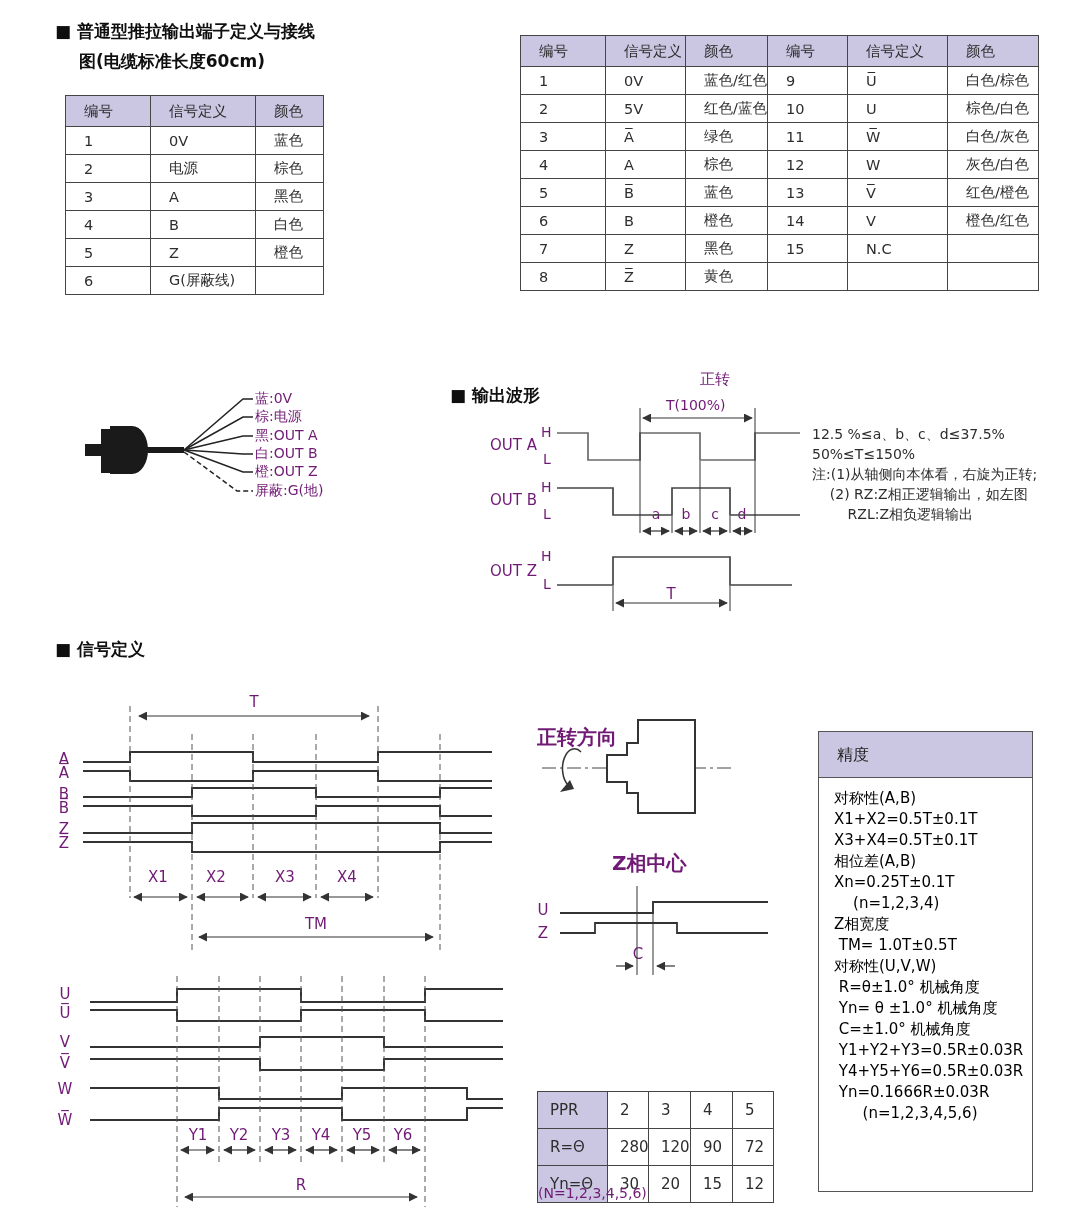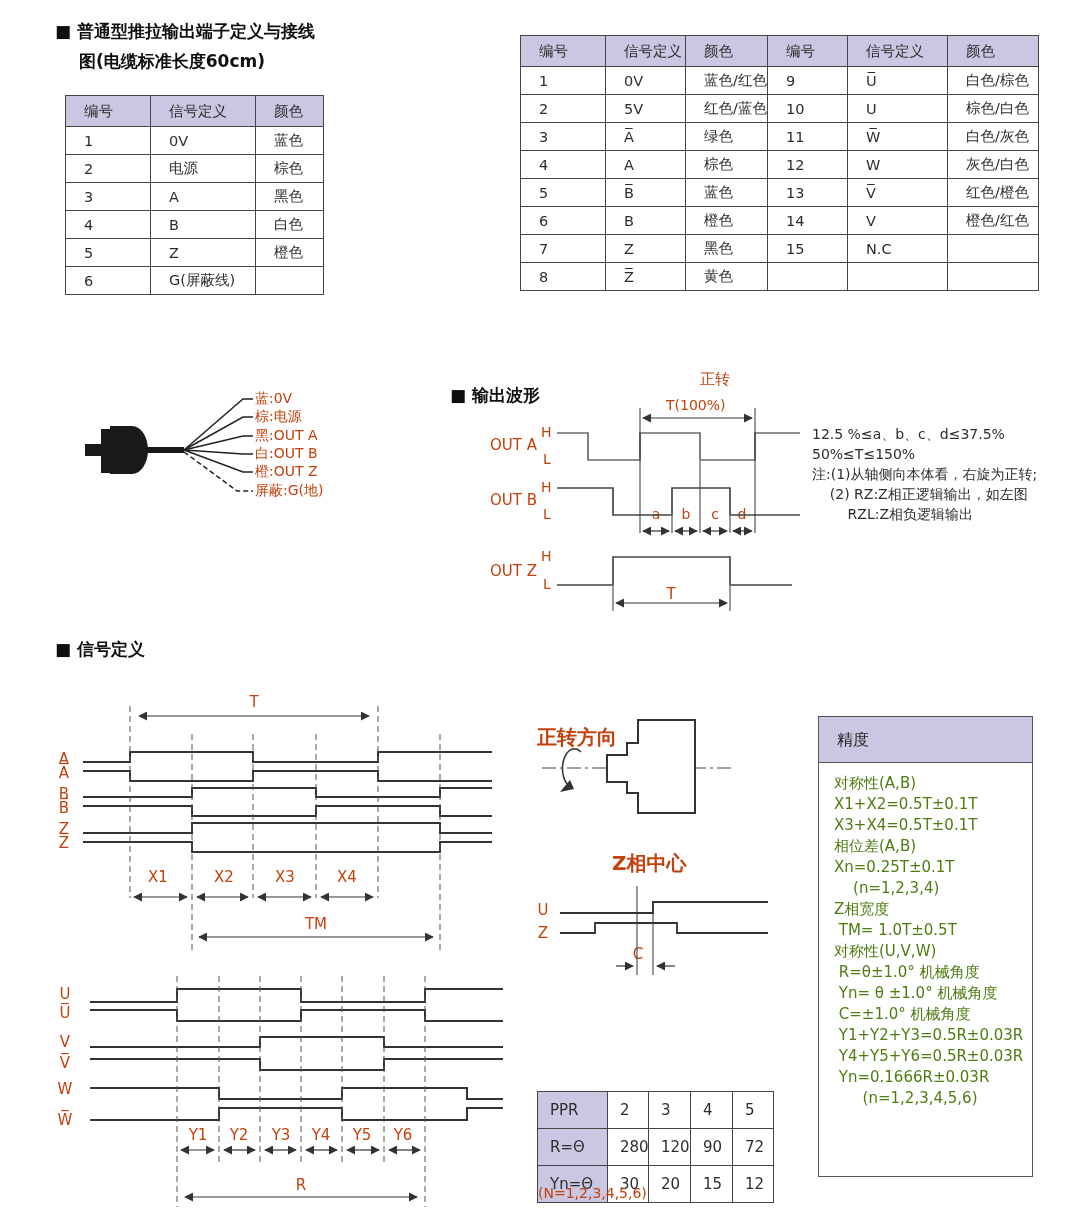--- a/index.html
+++ b/index.html
@@ -1,40 +1,40 @@
 <!DOCTYPE html>
 <html style="--accent: #cbc7e3; --line: #454545;"><head>
 <meta charset="utf-8">
 <style>
   * { margin:0; padding:0; box-sizing:border-box; }
   html,body { background:#fff; }
   body { font-family:"DejaVu Sans","Liberation Sans",sans-serif; color:#2d2d2d; }
   .page { position:relative; width:1091px; height:1222px; background:#ffffff; overflow:hidden; }
   .abs { position:absolute;margin-top:28px; }
-  .lbl { position:absolute; font-size:14.5px; color:#c2410c; white-space:pre; line-height:1.2; }
+  .lbl { position:absolute; font-size:14.5px; color:#701a75; white-space:pre; line-height:1.2; }
   .b   { font-weight:bold; color:#0f0f0f; font-size:17px; }
   .c   { text-align:center; }
   .s15 { font-size:15px; }
   .s16 { font-size:20px;font-weight:bold; }
   .s14 { font-size:14px; }
   .dtable { position:absolute; border-collapse:collapse; table-layout:fixed; background:#fff; }
   .dtable td { border:1px solid var(--line,#444); height:28px; padding:0 2px 0 18px;
                font-size:14.5px; vertical-align:middle; white-space:nowrap; overflow:hidden; }
   .dtable thead td { background:var(--accent,#cbc7e3); height:31px; }
   .ppr td { border:1px solid var(--line,#444); height:37px; padding-left:12px; font-size:15px;
             vertical-align:middle; white-space:nowrap; }
   .ppr td:first-child { background:var(--accent,#cbc7e3); }
   .notes { position:absolute; }
   .note-line { font-size:14px; line-height:20px; white-space:pre; color:#2d2d2d; }
-  .acc-panel { position:absolute; border:1.5px solid #555; background:#fff; }
+  .acc-panel { position:absolute; border:1.5px solid #555; background:#fff;margin-top:15px; }
   .acc-head { height:46px; background:var(--accent,#cbc7e3); border-bottom:1.5px solid #555;
               font-size:16px; padding:13px 0 0 18px; color:#222; }
   .acc-body { height:356px; padding:10px 0 0 15px; overflow:hidden; }
   .acc-foot { border-top:1.5px solid #555; padding:9px 0 0 15px; height:57px; }
-  .acc-line { font-size:15px; line-height:21px; white-space:pre; color:#4d7c0f; }
+  .acc-line { font-size:15px; line-height:21px; white-space:pre; color:#000000; }
   svg.overlay { position:absolute; left:0; top:0; pointer-events:none; }
 </style>
 </head>
 <body>
 
 <div class="page">
 
   <span class="lbl b" style="left:55px;top:21px">■ 普通型推拉输出端子定义与接线</span>
   <span class="lbl b" style="left:79px;top:51px">图(电缆标准长度60cm)</span>
   <span class="lbl b" style="left:450px;top:385px">■ 输出波形</span>
@@ -211,21 +211,21 @@
     </div>
 
   <span class="lbl s15 c" style="left:242px;top:693px;width:24px">T</span>
   <span class="lbl s15 c" style="left:54px;top:750px;width:20px">A</span>
   <span class="lbl s15 c" style="left:54px;top:764px;width:20px">A̅</span>
   <span class="lbl s15 c" style="left:54px;top:785px;width:20px">B</span>
   <span class="lbl s15 c" style="left:54px;top:799px;width:20px">B̅</span>
   <span class="lbl s15 c" style="left:54px;top:820px;width:20px">Z</span>
   <span class="lbl s15 c" style="left:54px;top:834px;width:20px">Z̅</span>
   <span class="lbl s15 c" style="left:138px;top:868px;width:40px">X1</span>
-  <span class="lbl s15 c" style="left:204px;top:868px;width:40px">X2</span>
+  <span class="lbl s15 c" style="left:196px;top:868px;width:40px">X2</span>
   <span class="lbl s15 c" style="left:265px;top:868px;width:40px">X3</span>
   <span class="lbl s15 c" style="left:327px;top:868px;width:40px">X4</span>
   <span class="lbl s15 c" style="left:296px;top:915px;width:40px">TM</span>
 
   <span class="lbl s15 c" style="left:54px;top:985px;width:22px">U</span>
   <span class="lbl s15 c" style="left:54px;top:1004px;width:22px">U̅</span>
   <span class="lbl s15 c" style="left:54px;top:1033px;width:22px">V</span>
   <span class="lbl s15 c" style="left:54px;top:1054px;width:22px">V̅</span>
   <span class="lbl s15 c" style="left:54px;top:1080px;width:22px">W</span>
   <span class="lbl s15 c" style="left:54px;top:1111px;width:22px">W̅</span>

